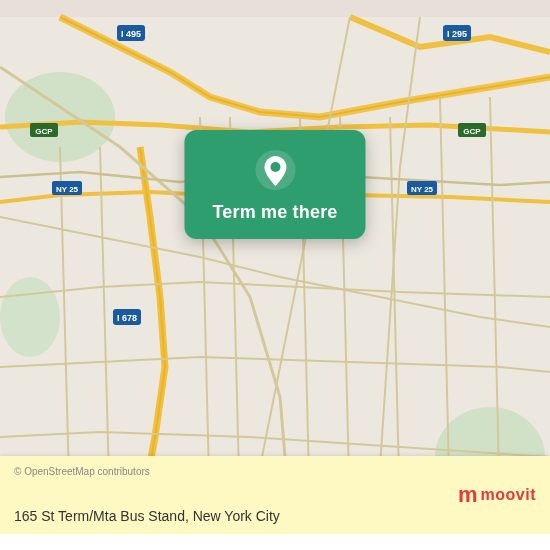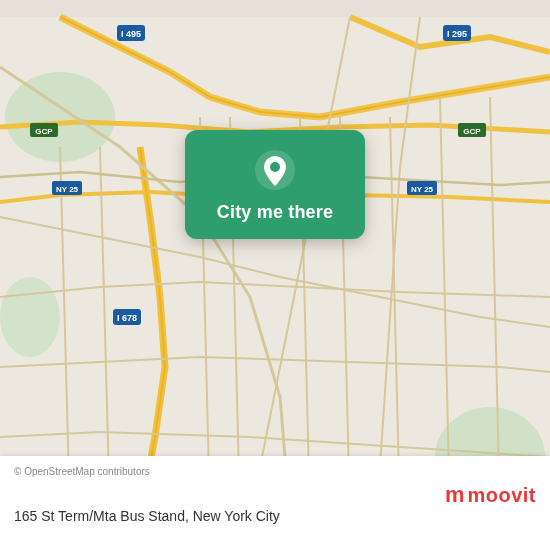--- a/index.html
+++ b/index.html
@@ -60,21 +60,21 @@
       white-space: nowrap;
       letter-spacing: 0.01em;
     }
 
     
     #bottom-bar {
       position: absolute;
       bottom: 0;
       left: 0;
       width: 100%;
-      background: #ffffff;
+      background: #fef9c3;
       padding: 10px 14px 10px 14px;
       display: flex;
       align-items: center;
       justify-content: space-between;
       z-index: 10;
       box-shadow: 0 -1px 4px rgba(0,0,0,0.1);
     }
 
     #location-info {
       display: flex;
@@ -101,21 +101,21 @@
     }
 
     #moovit-m {
       font-size: 22px;
       font-weight: 900;
       color: #e8383a;
       letter-spacing: -1px;
     }
 
     #moovit-text {
-      font-size: 20px;
+      font-size: 16px;
       font-weight: 700;
       color: #e8383a;
       letter-spacing: 0.5px;
     }
   </style>
 </head>
 <body>
 
 <div id="map-container">
 
@@ -186,21 +186,21 @@
   </svg>
 
   <div id="location-card">
 
     <svg id="pin-icon" viewBox="0 0 44 44" xmlns="http://www.w3.org/2000/svg">
       <circle cx="22" cy="22" r="20" fill="rgba(255,255,255,0.15)"></circle>
 
       <path d="M22 8 C16 8 11 13 11 19 C11 27 22 38 22 38 C22 38 33 27 33 19 C33 13 28 8 22 8 Z" fill="white"></path>
       <circle cx="22" cy="19" r="5" fill="#2e9e6e"></circle>
     </svg>
-    <button id="take-me-there-btn">City me there</button>
+    <button id="take-me-there-btn">Term me there</button>
   </div>
 
   <div id="bottom-bar">
     <div id="location-info">
       <span id="copyright-text">© OpenStreetMap contributors</span>
       <span id="location-name">165 St Term/Mta Bus Stand, New York City</span>
     </div>
     <div id="moovit-logo">
       <span id="moovit-m">m</span>
       <span id="moovit-text">moovit</span>

